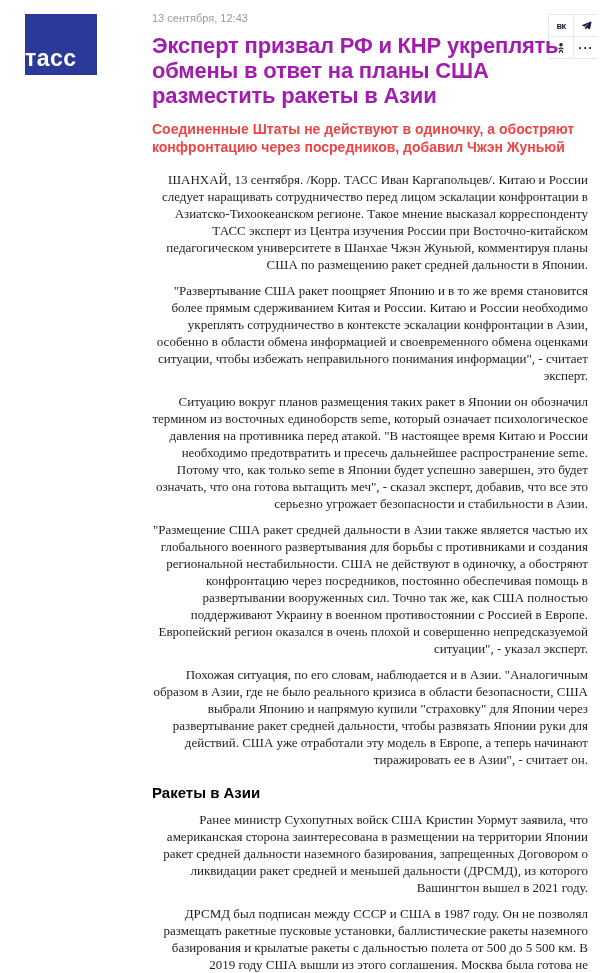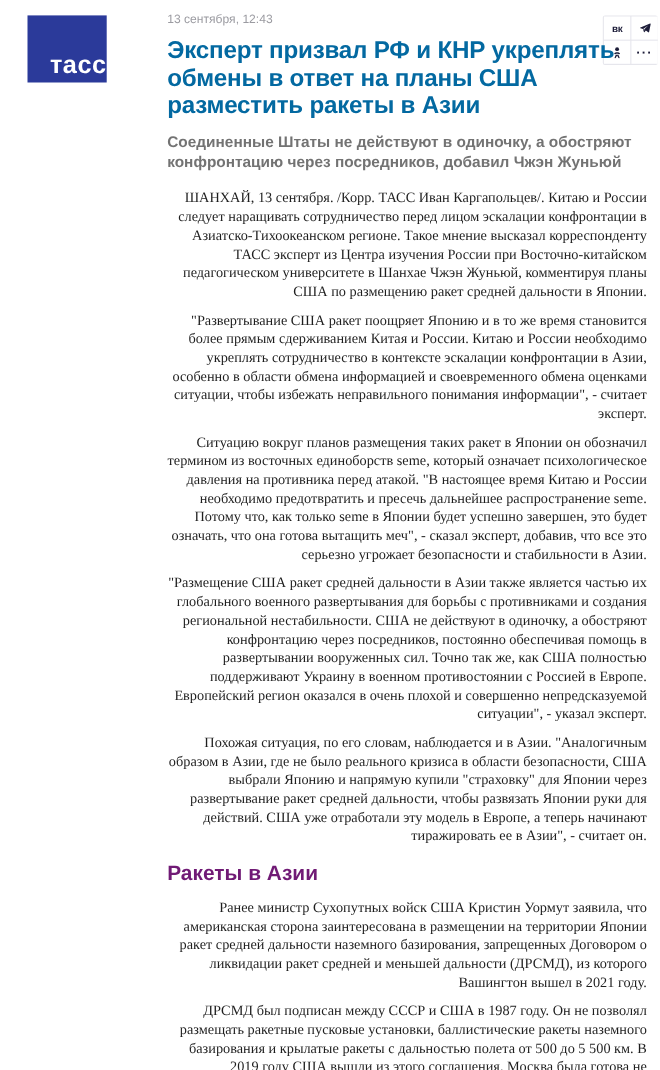--- a/index.html
+++ b/index.html
@@ -4,21 +4,21 @@
 <style>
   * { box-sizing: border-box; }
   html, body { margin: 0; padding: 0; }
   body {
     width: 600px; min-height: 973px; background: #ffffff;
     font-family: "Liberation Sans", sans-serif; position: relative;
   }
   
   .logo {
     position: absolute; left: 25px; top: 14px; width: 72px; height: 61px;
-    background: #2b3a9a; display: flex; align-items: flex-end; justify-content: flex-end;
+    background: #2b3a9a; display: flex; align-items: flex-end; justify-content: flex-start;
     cursor: pointer; text-decoration: none;
   }
   .logo span {
     color: #ffffff; font-weight: 700; font-size: 23px; line-height: 1;
     padding-bottom: 5px; letter-spacing: .5px;
   }
   
   .share {
     position: absolute; left: 548px; top: 14px; width: 50px;
     display: grid; grid-template-columns: 1fr 1fr; gap: 1px;
@@ -29,33 +29,33 @@
     display: flex; align-items: center; justify-content: center; cursor: pointer;
     color: #1c1c38;
   }
   .share-cell svg { display: block; }
   .vk-txt { font-size: 9px; font-weight: 800; color: #1c1c38; letter-spacing: -0.5px; }
   .more-txt { font-size: 12px; font-weight: 900; color: #1c1c38; line-height: 0; letter-spacing: 1px; }
   
   .content { position: absolute; left: 152px; top: 12px; width: 436px; }
   .date { color: #9b9ba1; font-size: 11px; margin-bottom: 9px; }
   h1 {
-    margin: 0 0 12px 0; color: #0369a1; font-size: 22px; line-height: 25px;
+    margin: 0 0 12px 0; color: #a21caf; font-size: 22px; line-height: 25px;
     font-weight: 700; letter-spacing: -0.2px; max-width: 426px;
   }
   .subtitle {
-    color: #737373; font-size: 14px; line-height: 18px; font-weight: 700;
+    color: #ef4444; font-size: 14px; line-height: 18px; font-weight: 700;
     margin-bottom: 15px;
   }
   .body-text p, .body-text .p-wrap {
     font-family: "Liberation Serif", serif; font-size: 13px; line-height: 17px;
     color: #1e1e1e; margin: 0 0 9px 0; text-align: right;
   }
   h2 {
-    margin: 16px 0 10px 0; color: #701a75; font-size: 19px; font-weight: 700;
+    margin: 16px 0 10px 0; color: #000000; font-size: 15px; font-weight: 700;
     font-family: "Liberation Sans", sans-serif;
   }
 </style>
 </head>
 <body>
 
 <a class="logo">
   <span>тасс</span>
 </a>
 

